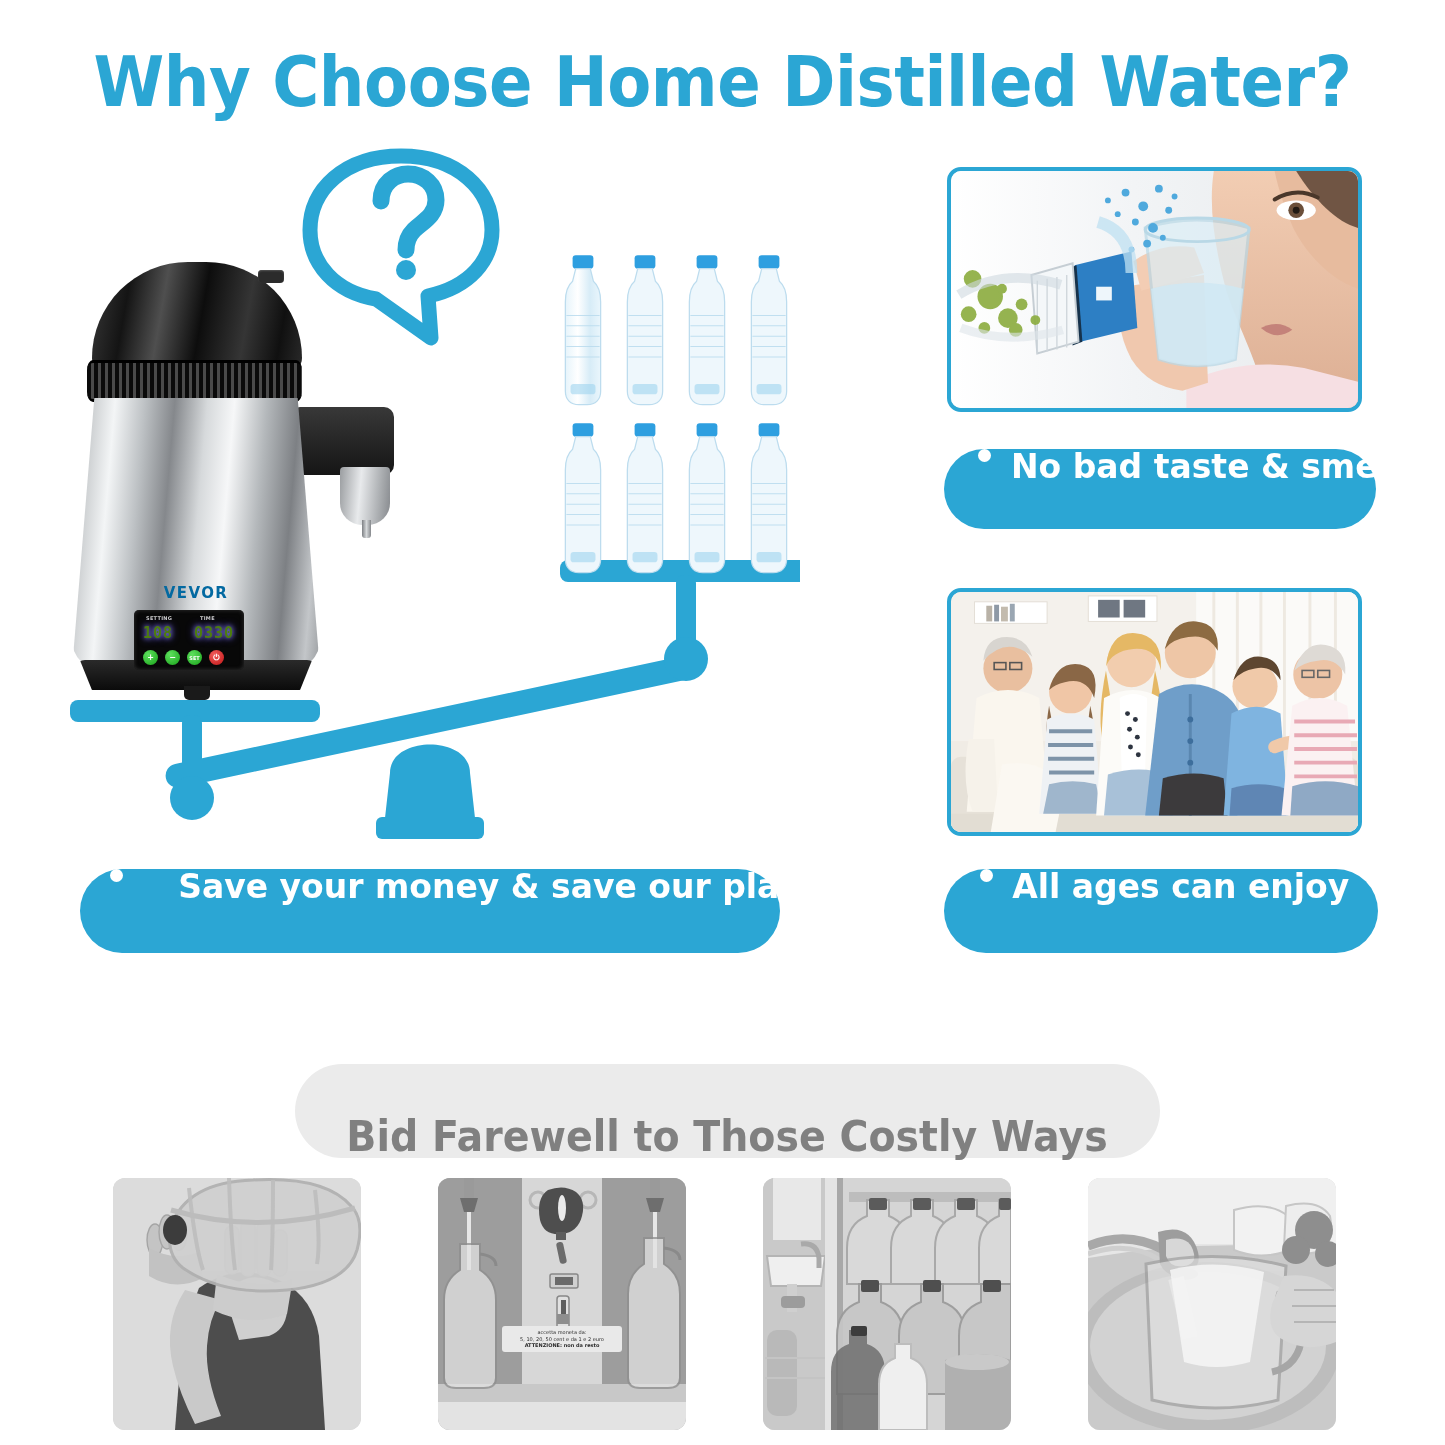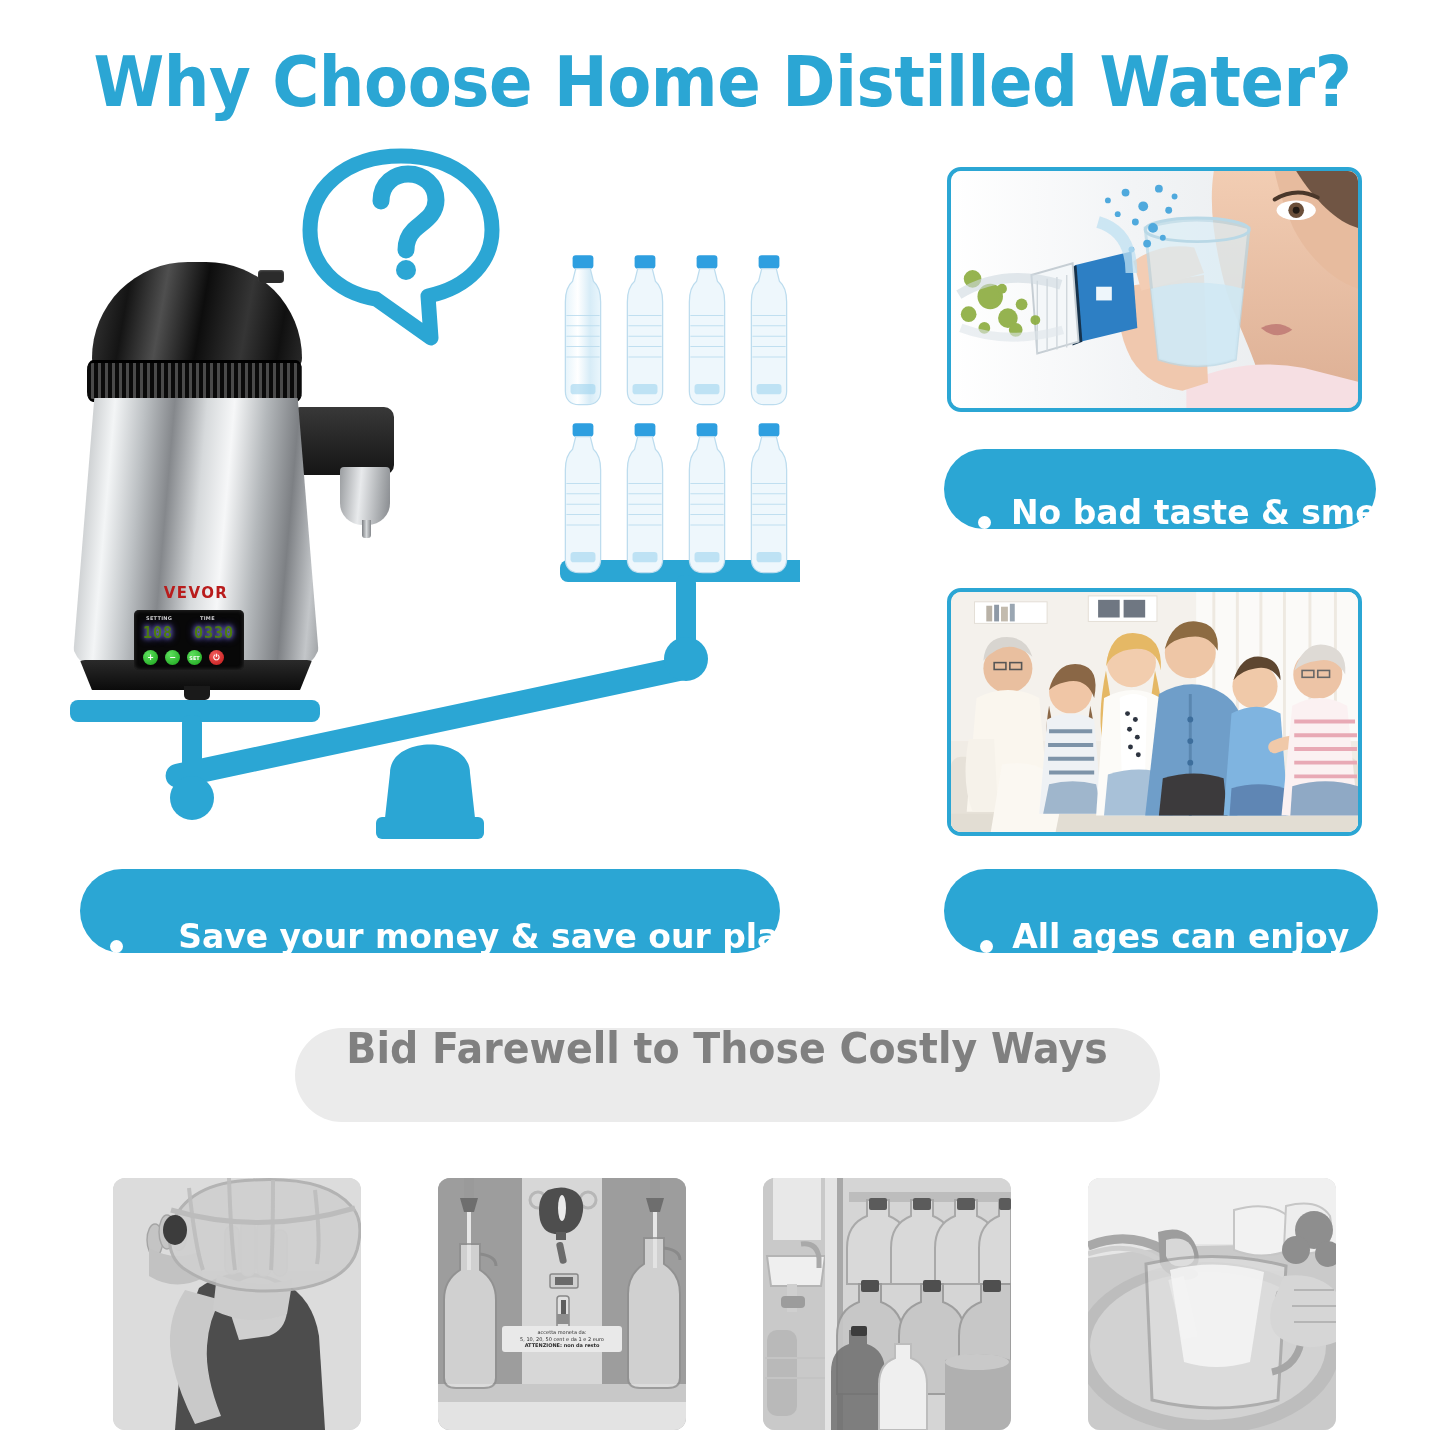--- a/index.html
+++ b/index.html
@@ -71,21 +71,21 @@
     border-radius: 4px 4px 22px 22px;
   }
   .dist-nozzle {
     position: absolute; left: 290px; top: 258px; width: 9px; height: 18px;
     background: linear-gradient(90deg,#7d8084,#d5d8da,#85888c);
     border-radius: 0 0 3px 3px;
   }
   .dist-brand {
     position: absolute; left: 0; top: 322px; width: 248px;
     text-align: center; font-size: 15px; font-weight: bold;
-    color: #b91c1c; letter-spacing: 1.4px;
+    color: #0369a1; letter-spacing: 1.4px;
     font-family: "DejaVu Sans", sans-serif;
   }
   .dist-panel {
     position: absolute; left: 62px; top: 348px; width: 110px; height: 60px;
     background: #080808; border-radius: 5px;
     box-shadow: inset 0 0 4px #333;
   }
   .panel-row-lab { position: absolute; top: 5px; left: 0; width: 110px; height: 8px; }
   .panel-lab {
     position: absolute; font-size: 5px; font-weight: bold; color: #cfcfcf;
@@ -130,35 +130,36 @@
   
   .photo {
     position: absolute; border: 4px solid #2BA6D4; border-radius: 14px;
     overflow: hidden; background: #eef3f6;
   }
   .photo-inner { position: absolute; inset: 0; }
 
   
   .pill {
     position: absolute; background: #2BA6D4; border-radius: 999px;
-    display: flex; align-items: flex-end;
+    display: flex; align-items: flex-start;
     color: #ffffff; font-weight: bold;
     font-family: "DejaVu Sans", sans-serif;
   }
   .pill .dot {
     width: 13px; height: 13px; border-radius: 50%;
     background: #fff; flex: 0 0 auto; margin-right: 14px;
   }
   .pill .txt { font-size: 34px; line-height: 1; white-space: nowrap; transform: scaleX(0.97); }
 
   .pill-grey {
     position: absolute; background: #ebebeb; border-radius: 999px;
-    display: flex; align-items: flex-start; justify-content: center;
+    display: flex; align-items: flex-end; justify-content: center;
     color: #808080; font-weight: bold;
     font-family: "DejaVu Sans", sans-serif;
+    margin-top: 36px;
   }
   .pill-grey .txt { font-size: 42px; line-height: 1; white-space: nowrap; transform: scaleX(0.94); }
 
   
   .botrow { position: absolute; left: 0; top: 1178px; width: 1445px; height: 258px; }
   .botcard {
     position: absolute; top: 0; width: 248px; height: 252px;
     border-radius: 12px; overflow: hidden;
     background: #d8d8d8;
     filter: grayscale(100%);

